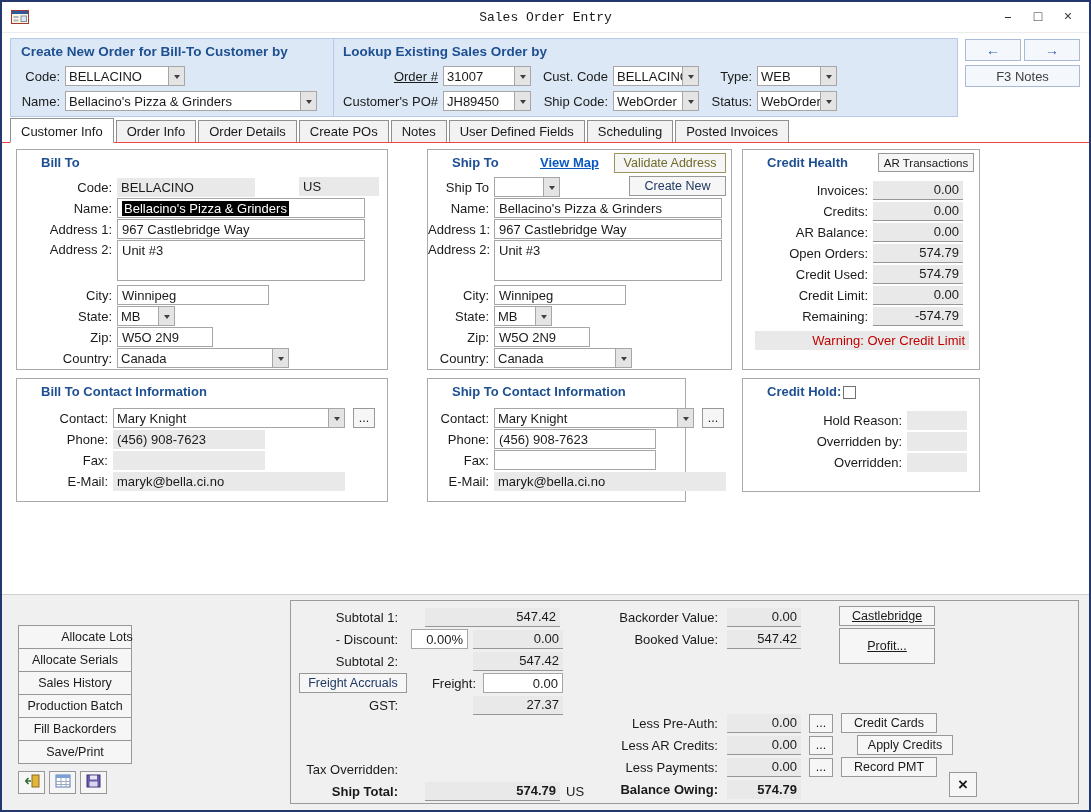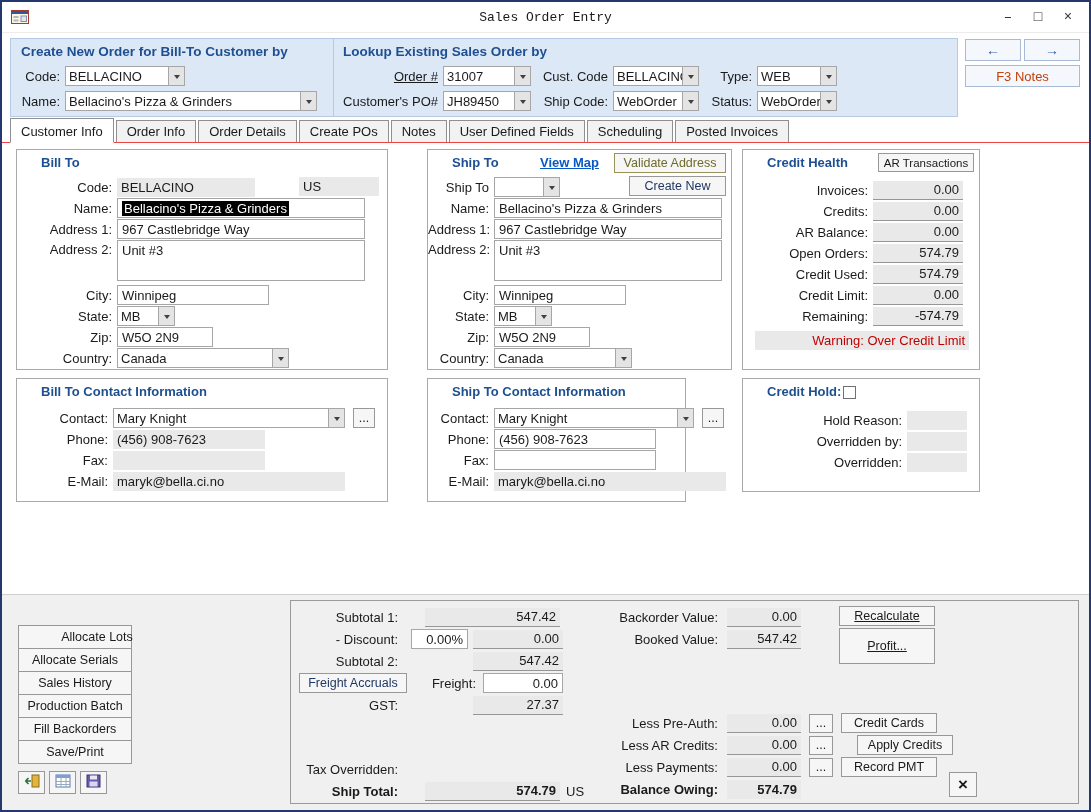--- a/index.html
+++ b/index.html
@@ -126,21 +126,21 @@
         <span class="cval">WebOrder</span>
         <span class="cbtn"></span>
       </div>
     </div>
   </div>
 
   <div class="row" style="left:963px;top:38px">
     <div class="btn nav-btn" style="width:56px;height:22px;margin-right:3px">←</div>
     <div class="btn nav-btn" style="width:56px;height:22px">→</div>
   </div>
-  <div class="btn nav-btn" style="position:absolute;left:963px;top:63px;width:115px;height:22px;font-weight:normal;font-size:13px;color:#c2410c">F3 Notes</div>
+  <div class="btn nav-btn" style="position:absolute;left:963px;top:63px;width:115px;height:22px;font-weight:normal;font-size:13px;color:#404040">F3 Notes</div>
 
   <div class="tabstrip">
     <div class="tab active">Customer Info</div>
     <div class="tab">Order Info</div>
     <div class="tab">Order Details</div>
     <div class="tab">Create POs</div>
     <div class="tab">Notes</div>
     <div class="tab">User Defined Fields</div>
     <div class="tab">Scheduling</div>
     <div class="tab">Posted Invoices</div>
@@ -408,21 +408,21 @@
       </div>
 
       <div class="row" style="left:292px;top:6px">
         <span class="lbl" style="width:140px">Backorder Value:</span>
         <span class="fld fldu num" style="width:74px;margin-left:4px">0.00</span>
       </div>
       <div class="row" style="left:292px;top:28px">
         <span class="lbl" style="width:140px">Booked Value:</span>
         <span class="fld fldu num" style="width:74px;margin-left:4px">547.42</span>
       </div>
-      <div class="btn u" style="position:absolute;left:548px;top:5px;width:96px;height:20px">Recalculate</div>
+      <div class="btn u" style="position:absolute;left:548px;top:5px;width:96px;height:20px">Castlebridge</div>
       <div class="btn u" style="position:absolute;left:548px;top:27px;width:96px;height:36px">Profit...</div>
 
       <div class="row" style="left:292px;top:112px">
         <span class="lbl" style="width:140px">Less Pre-Auth:</span>
         <span class="fld fldu num" style="width:74px;margin-left:4px">0.00</span>
         <div class="btn" style="width:24px;height:19px;margin-left:8px">...</div>
         <div class="btn" style="width:96px;height:20px;margin-left:8px">Credit Cards</div>
       </div>
       <div class="row" style="left:292px;top:134px">
         <span class="lbl" style="width:140px">Less AR Credits:</span>

